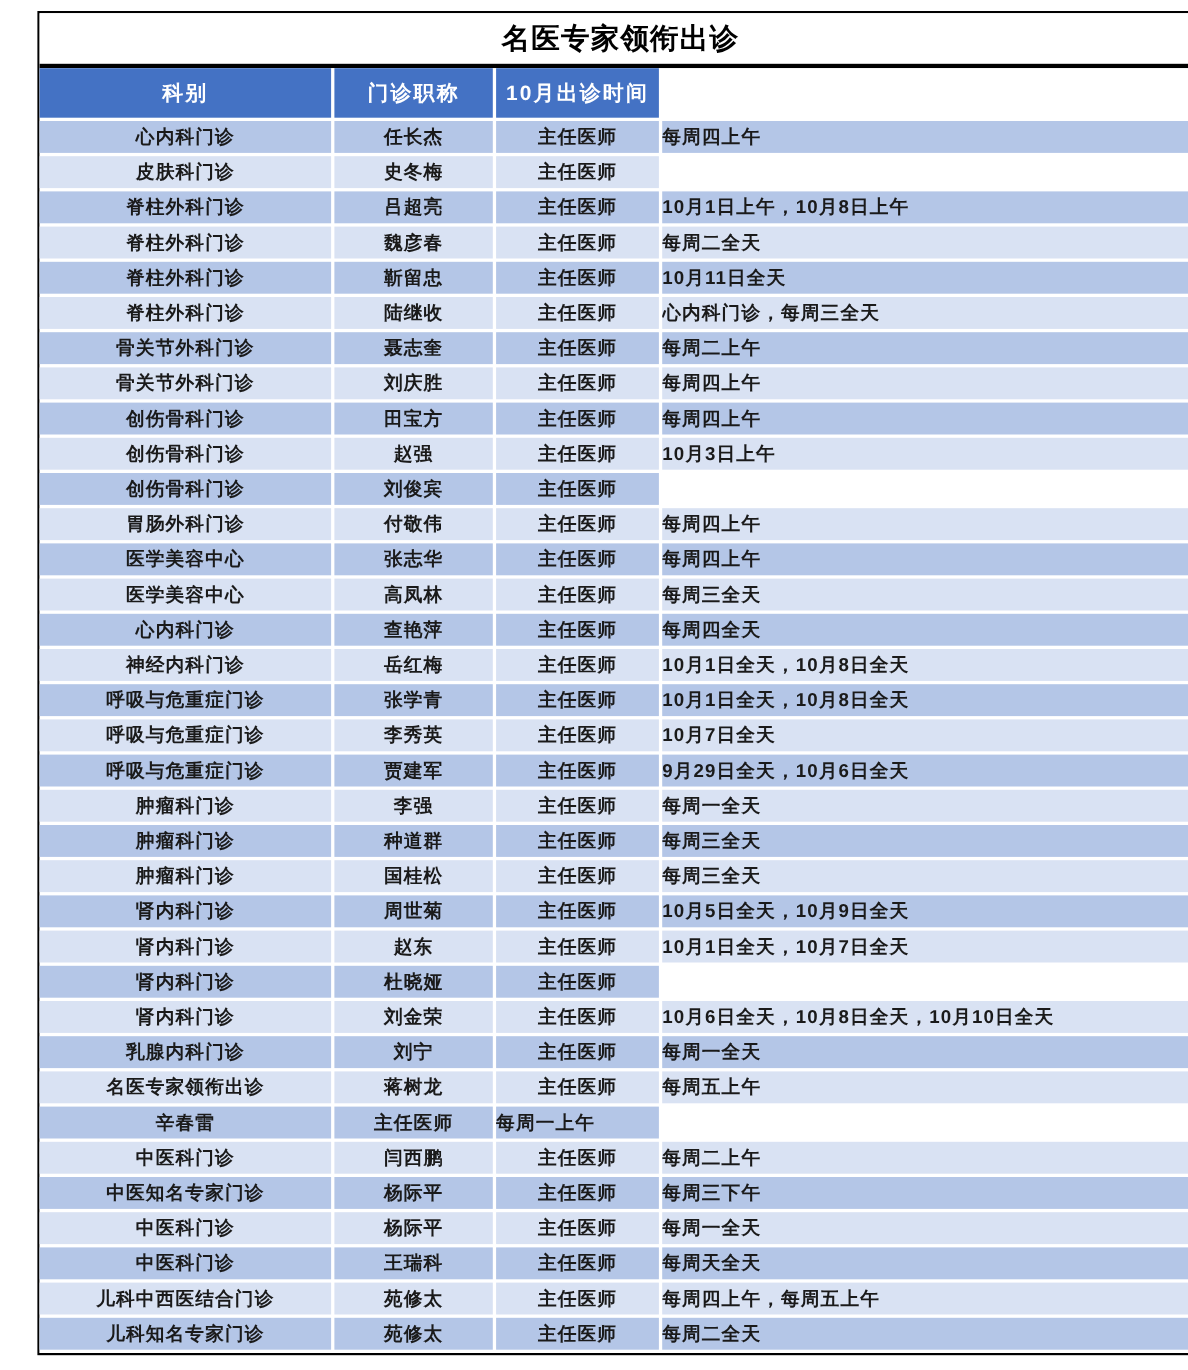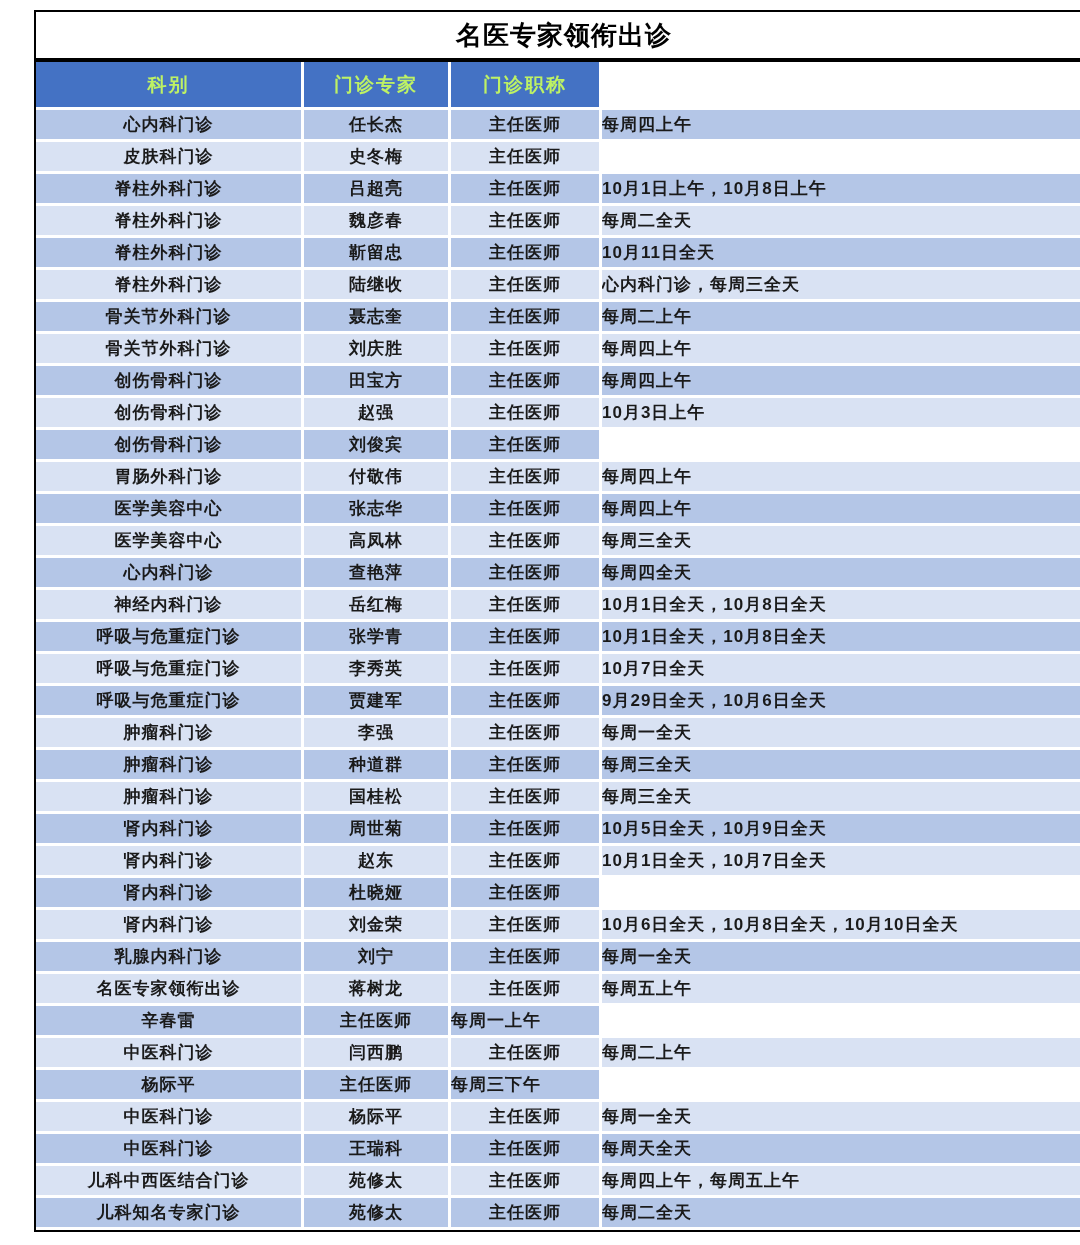--- a/index.html
+++ b/index.html
@@ -46,21 +46,21 @@
   .cell {
     display: flex;
     align-items: center;
     justify-content: center;
     overflow: hidden;
     white-space: nowrap;
   }
   .header-row .cell {
     height: 45px;
     background: var(--header-bg, #4472C4);
-    color: #bef264;
+    color: #ffffff;
     font-size: 19px;
     font-weight: 700;
     letter-spacing: 2px;
   }
   .data-row .cell {
     height: 29px;
     font-size: 17px;
     font-weight: 600;
     color: #1a1a1a;
     letter-spacing: 1px;
@@ -76,22 +76,22 @@
 <body>
 
 <div class="page">
   <div class="table-wrap">
 
     <div class="title-bar">名医专家领衔出诊</div>
 
     <div class="grid">
       <div class="row header-row">
         <div class="cell">科别</div>
-        <div class="cell">门诊专家</div>
         <div class="cell">门诊职称</div>
+        <div class="cell">10月出诊时间</div>
       </div>
 
     <div class="row data-row odd">
           <div class="cell">心内科门诊</div>
           <div class="cell">任长杰</div>
           <div class="cell">主任医师</div>
           <div class="cell time">每周四上午</div>
         </div>
         <div class="row data-row even">
           <div class="cell">皮肤科门诊</div>
@@ -257,20 +257,21 @@
           <div class="cell">主任医师</div>
           <div class="cell time">每周一上午</div>
         </div>
         <div class="row data-row even">
           <div class="cell">中医科门诊</div>
           <div class="cell">闫西鹏</div>
           <div class="cell">主任医师</div>
           <div class="cell time">每周二上午</div>
         </div>
         <div class="row data-row odd">
+          <div class="cell">中医知名专家门诊</div>
           <div class="cell">杨际平</div>
           <div class="cell">主任医师</div>
           <div class="cell time">每周三下午</div>
         </div>
         <div class="row data-row even">
           <div class="cell">中医科门诊</div>
           <div class="cell">杨际平</div>
           <div class="cell">主任医师</div>
           <div class="cell time">每周一全天</div>
         </div>

